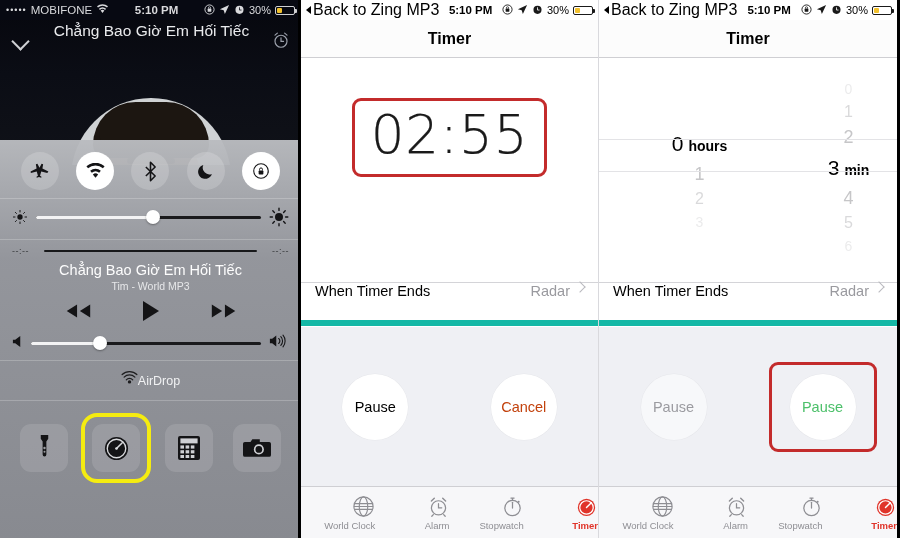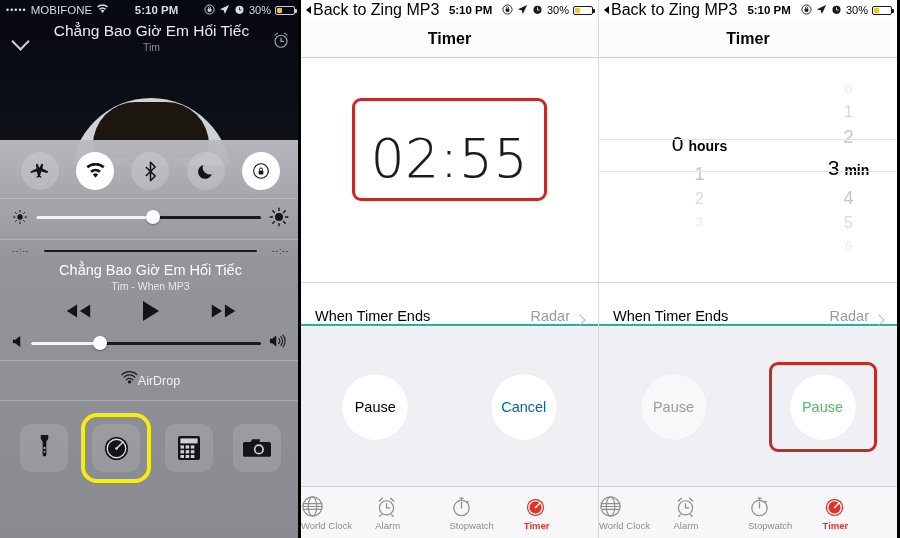--- a/index.html
+++ b/index.html
@@ -154,21 +154,21 @@
   .timer-body{ flex:1; position:relative; background:#fff; }
 
   
   .countdown-wrap{
     position:absolute; left:0; right:0; top:40px;
     display:flex; justify-content:center;
   }
   .redbox{ border:3px solid #c32b2b; border-radius:9px; padding:4px 16px 8px; }
   .countdown{
     font-size:53px; color:#1a1a1a; letter-spacing:1px; line-height:1.15;
-    font-family:"DejaVu Sans", sans-serif; font-weight:100;margin-top:24px;
+    font-family:"DejaVu Sans", sans-serif; font-weight:100;
     -webkit-text-stroke:0.2px #1a1a1a;
   }
 
   
   .picker{ position:absolute; left:0; right:0; top:0; height:218px; display:flex; }
   .picker-col{ flex:1; position:relative; }
   .picker-col .col-inner{
     position:absolute; left:0; right:0; top:0; bottom:0;
     display:flex; flex-direction:column; align-items:center; justify-content:center;
   }
@@ -190,49 +190,49 @@
     background:linear-gradient(180deg,#fff 25%,rgba(255,255,255,0)); pointer-events:none;
   }
   .picker-mask-bot{
     position:absolute; left:0; right:0; bottom:0; height:28px;
     background:linear-gradient(0deg,#fff 25%,rgba(255,255,255,0)); pointer-events:none;
   }
   .pk-shift{ transform:translateX(26px); }
 
   .settings-row{
     position:absolute; left:0; right:0; top:224px; height:44px;
-    background:#fff; border-top:1px solid #d4d4d8; border-bottom:2px solid #14b8a6;
-    display:flex; align-items:flex-end; padding:0 14px;
+    background:#fff; border-top:1px solid #d4d4d8; border-bottom:6px solid #14b8a6;
+    display:flex; align-items:flex-start; padding:0 14px;
   }
   .sr-label{ font-size:14.5px; color:#000; flex:1; }
   .sr-value{ font-size:14.5px; color:#9a9a9f; margin-right:6px; }
   .sr-chev{ width:8px;height:8px;border-right:1.6px solid #b9b9be;border-top:1.6px solid #b9b9be;
             transform:rotate(45deg); }
 
   .btn-area{
     position:absolute; left:0; right:0; top:269px; bottom:52px;
     background:#eff0f4; display:flex; align-items:center;
   }
   .btn-cell{ flex:1; display:flex; align-items:flex-end; justify-content:center; }
   .round-btn{
     width:66px;height:66px;border-radius:50%;background:#fff;
     display:flex;align-items:center;justify-content:center;
     font-size:14.5px; box-shadow:0 0 0 .5px rgba(0,0,0,.04);
   }
   .round-btn.dim{ background:#f7f8fa; color:#9b9ba0; }
-  .round-btn.cancel{ color:#0369a1; }
+  .round-btn.cancel{ color:#c2410c; }
   .round-btn.start{ color:#4cc06a; }
   .start-hl{ border:3px solid #c32b2b; border-radius:9px; padding:9px 18px; }
 
   .tabbar{
     position:absolute; left:0; right:0; bottom:0; height:52px;
     background:#f7f7f9; border-top:1px solid #cfcfd3;
     display:flex; align-items:center;
   }
-  .tab{ flex:1; display:flex; flex-direction:column; align-items:flex-start; justify-content:center; gap:2px; }
+  .tab{ flex:1; display:flex; flex-direction:column; align-items:flex-end; justify-content:center; gap:2px; }
   .tab-label{ font-size:9.5px; color:#8e8e93; }
   .tab.active .tab-label{ color:#e0342a; font-weight:bold; }
   .tab-ico{ width:23px;height:23px; }
 </style>
 </head>
 <body>
 
 <div class="stage">
 
   <div class="panel1">
@@ -285,21 +285,20 @@
         <span class="batt-shell">
             <span class="batt-fill"></span>
           </span>
       </span>
     </div>
 
     <div class="np-header">
       <span class="chevron-dn"></span>
       <span class="np-titles">
         <div class="np-title">Chẳng Bao Giờ Em Hối Tiếc</div>
-        <div class="np-artist">Tim</div>
       </span>
       <span class="alarm-ico">
         <svg width="20" height="20" viewBox="0 0 22 22">
             <circle cx="11" cy="12.4" r="6.6" fill="none" stroke="#9ba0ab" stroke-width="1.3"></circle>
             <path d="M11 8.6v4h2.8" stroke="#9ba0ab" stroke-width="1.3" fill="none" stroke-linecap="round"></path>
             <path d="M4.4 5.6 7 3.4M17.6 5.6 15 3.4" stroke="#9ba0ab" stroke-width="1.3" stroke-linecap="round"></path>
           </svg>
       </span>
     </div>
 
@@ -366,21 +365,21 @@
 
       <div class="cc-sep"></div>
 
       <div class="player">
         <div class="scrub-row">
           <span class="scrub-time">--:--</span>
           <span class="scrub-bar"></span>
           <span class="scrub-time r">--:--</span>
         </div>
         <div class="pl-title">Chẳng Bao Giờ Em Hối Tiếc</div>
-        <div class="pl-sub">Tim - When MP3</div>
+        <div class="pl-sub">Tim - World MP3</div>
         <div class="pl-controls">
           <span>
             <svg width="30" height="18" viewBox="0 0 32 18">
                 <path d="M15 2v14L4 9zM29 2v14L18 9z" fill="#141416"></path>
               </svg>
           </span>
           <span>
             <svg width="20" height="22" viewBox="0 0 20 22">
                 <path d="M2 1v20l16-10z" fill="#141416"></path>
               </svg>

